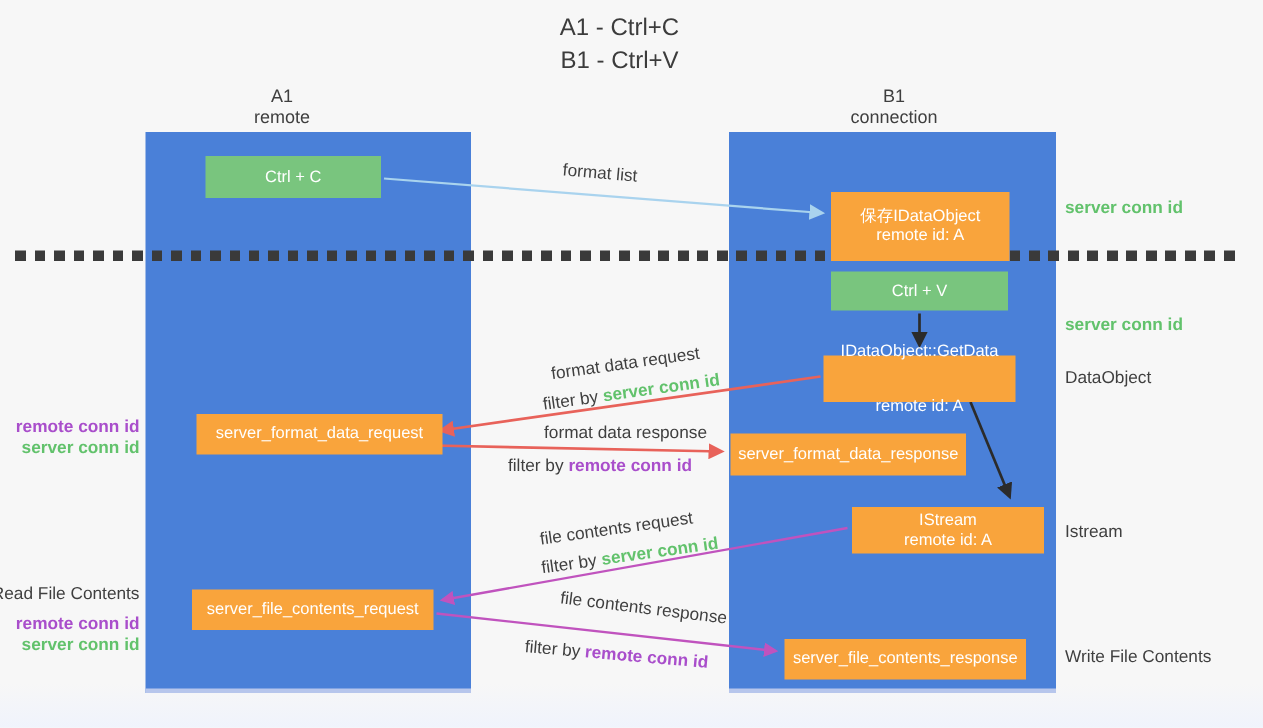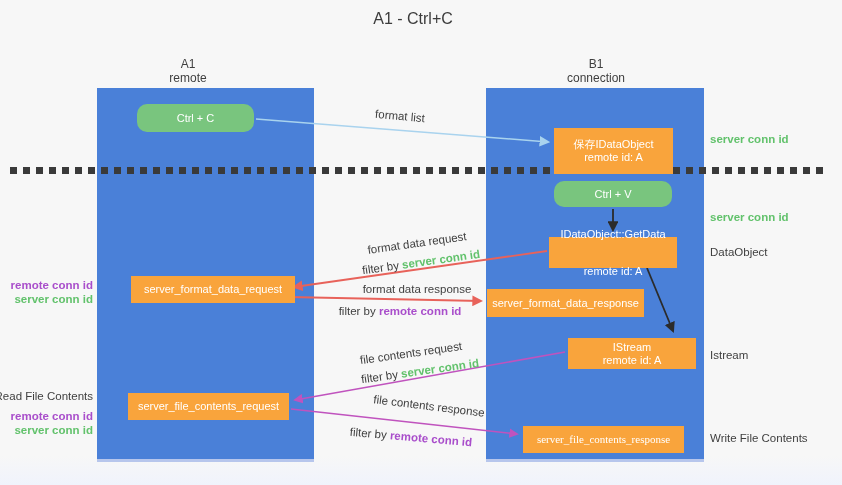--- a/index.html
+++ b/index.html
@@ -41,21 +41,21 @@
   }
   svg.arrows {
     position: absolute; left: 0; top: 0; z-index: 4; pointer-events: none;
   }
   .node {
     position: absolute; z-index: 5;
     display: flex; flex-direction: column; align-items: center; justify-content: center;
     color: #ffffff; font-size: 11px; line-height: 13px;
     text-align: center; white-space: nowrap;
   }
-  .node.green { background: #79c57e; border-radius: 10px; }
+  .node.green { background: #79c57e; }
   .node.orange { background: #f9a43c; }
   .edge-label {
     position: absolute; z-index: 6;
     transform: translate(-50%, -50%);
     font-size: 11.5px; color: #3f3f3f; white-space: nowrap;
   }
   .side-label {
     position: absolute; z-index: 6;
     font-size: 11.5px; line-height: 13px; color: #3f3f3f; white-space: nowrap;
   }
@@ -63,20 +63,21 @@
   .green-text { color: #62c26c; font-weight: bold; }
   .purple-text { color: #a94ecb; font-weight: bold; }
 </style>
 </head>
 <body>
 
 <div class="canvas">
 
   <div class="title">
     <div>A1 - Ctrl+C</div>
+    <div>B1 - Ctrl+V</div>
   </div>
 
   <div class="lane-header" style="left:188px; top:57px;">
     <div>A1</div>
     <div>remote</div>
   </div>
   <div class="lane-header" style="left:596px; top:57px;">
     <div>B1</div>
     <div>connection</div>
   </div>
@@ -138,21 +139,21 @@
 
   <div class="node orange" style="left:568px; top:338px; width:128px; height:31px;">
     <div>IStream</div>
     <div>remote id: A</div>
   </div>
 
   <div class="node orange" style="left:128px; top:393px; width:161px; height:27px;">
     <div>server_file_contents_request</div>
   </div>
 
-  <div class="node orange" style="left:523px; top:426px; width:161px; height:27px;font-family:Liberation Serif, serif;">
+  <div class="node orange" style="left:523px; top:426px; width:161px; height:27px;">
     <div>server_file_contents_response</div>
   </div>
 
   <div class="edge-label" style="left:400px; top:116px; transform:translate(-50%,-50%) rotate(5deg);">format list</div>
 
   <div class="edge-label" style="left:417px; top:243px; transform:translate(-50%,-50%) rotate(-8deg);">format data request</div>
   <div class="edge-label" style="left:421px; top:262px; transform:translate(-50%,-50%) rotate(-8deg);">
     <span>filter by</span>
     <span class="green-text">server conn id</span>
   </div>

